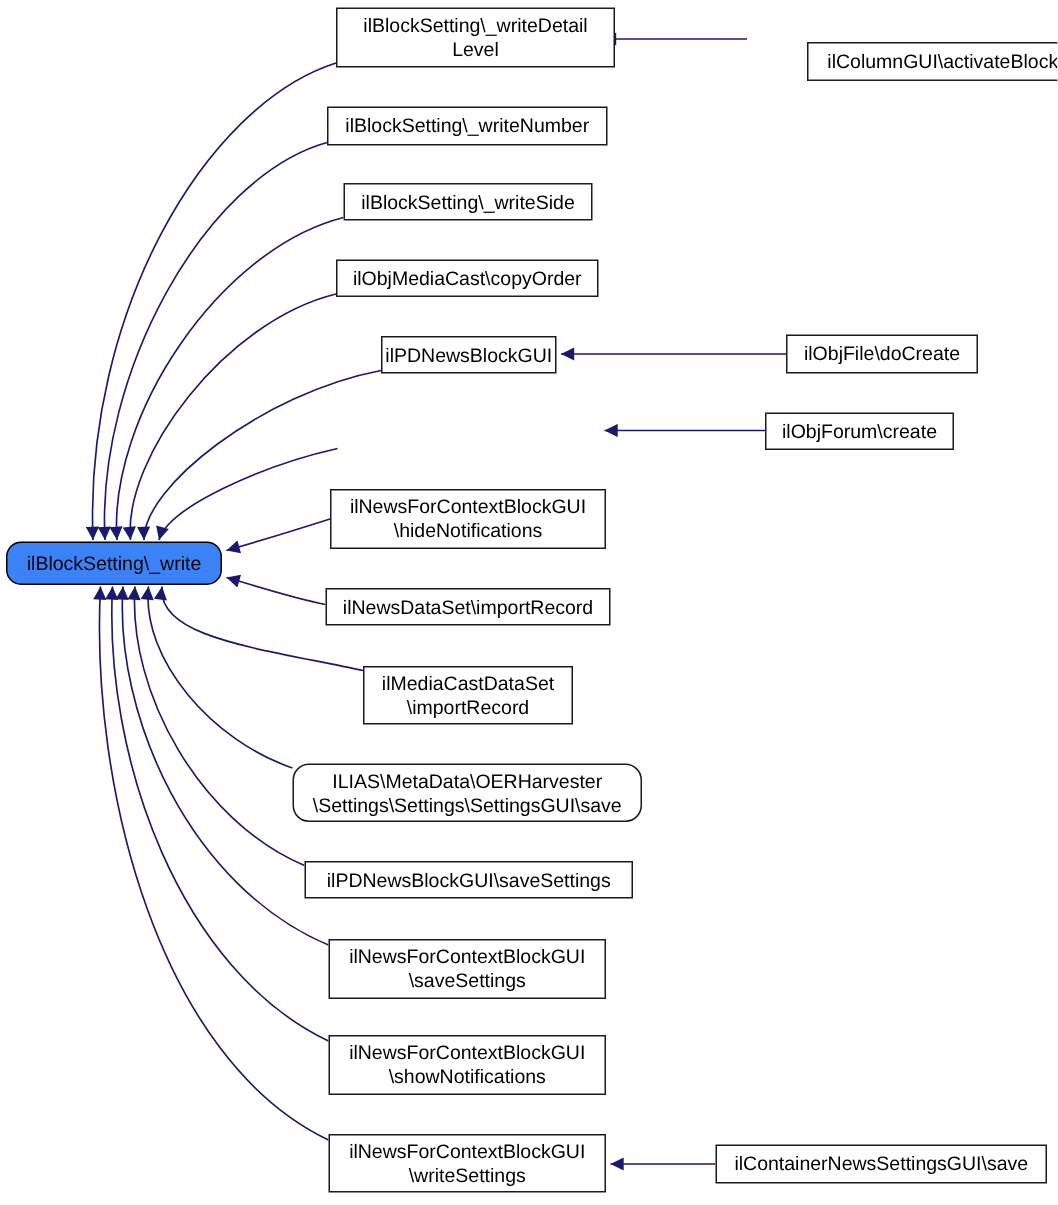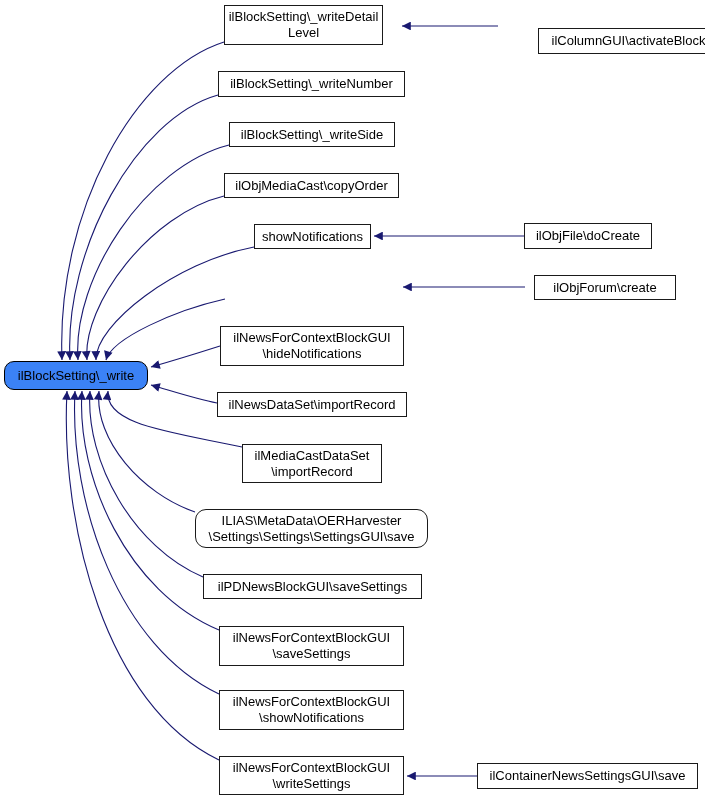--- a/index.html
+++ b/index.html
@@ -75,30 +75,30 @@
     <path class="edge" d="M 219 694 C 120 647, 69 505, 75 391" marker-end="url(#ah)"></path>
     <path class="edge" d="M 219 760 C 106 706, 60 525, 67 391" marker-end="url(#ah)"></path>
     <path class="edge" d="M 498 26 L 402 26" marker-end="url(#ah)"></path>
     <path class="edge" d="M 524 236 L 374 236" marker-end="url(#ah)"></path>
     <path class="edge" d="M 525 287 L 403 287" marker-end="url(#ah)"></path>
     <path class="edge" d="M 477 776 L 407 776" marker-end="url(#ah)"></path>
   </svg>
 
   <div class="node focus" style="left:4px; top:361px; width:144px; height:29px;">ilBlockSetting\_write</div>
 
-  <div class="node" style="left:224px; top:5px; width:159px; height:40px;">ilBlockSetting\_writeDetail
+  <div class="node" style="left:224px; top:5px; width:186px; height:40px;">ilBlockSetting\_writeDetail
 Level</div>
 
   <div class="node" style="left:218px; top:71px; width:187px; height:26px;">ilBlockSetting\_writeNumber</div>
 
   <div class="node" style="left:229px; top:122px; width:166px; height:25px;">ilBlockSetting\_writeSide</div>
 
   <div class="node" style="left:224px; top:173px; width:175px; height:25px;">ilObjMediaCast\copyOrder</div>
 
-  <div class="node" style="left:254px; top:224px; width:117px; height:25px;">showNotifications</div>
+  <div class="node" style="left:254px; top:224px; width:117px; height:25px;">ilPDNewsBlockGUI</div>
 
 
   <div class="node" style="left:220px; top:326px; width:184px; height:40px;">ilNewsForContextBlockGUI
 \hideNotifications</div>
 
   <div class="node" style="left:217px; top:392px; width:190px; height:25px;">ilNewsDataSet\importRecord</div>
 
   <div class="node" style="left:242px; top:444px; width:140px; height:39px;">ilMediaCastDataSet
 \importRecord</div>
 
@@ -113,17 +113,17 @@
   <div class="node" style="left:219px; top:690px; width:185px; height:40px;">ilNewsForContextBlockGUI
 \showNotifications</div>
 
   <div class="node" style="left:219px; top:756px; width:185px; height:39px;">ilNewsForContextBlockGUI
 \writeSettings</div>
 
   <div class="node" style="left:498px; top:28px; width:181px; height:26px;margin-left:40px;">ilColumnGUI\activateBlock</div>
 
   <div class="node" style="left:524px; top:223px; width:128px; height:26px;">ilObjFile\doCreate</div>
 
-  <div class="node" style="left:534px; top:275px; width:142px; height:25px;">ilObjForum\create</div>
+  <div class="node" style="left:510px; top:275px; width:126px; height:25px;">ilObjForum\create</div>
 
   <div class="node" style="left:477px; top:763px; width:221px; height:26px;">ilContainerNewsSettingsGUI\save</div>
 
 </div>
 
 </body></html>

